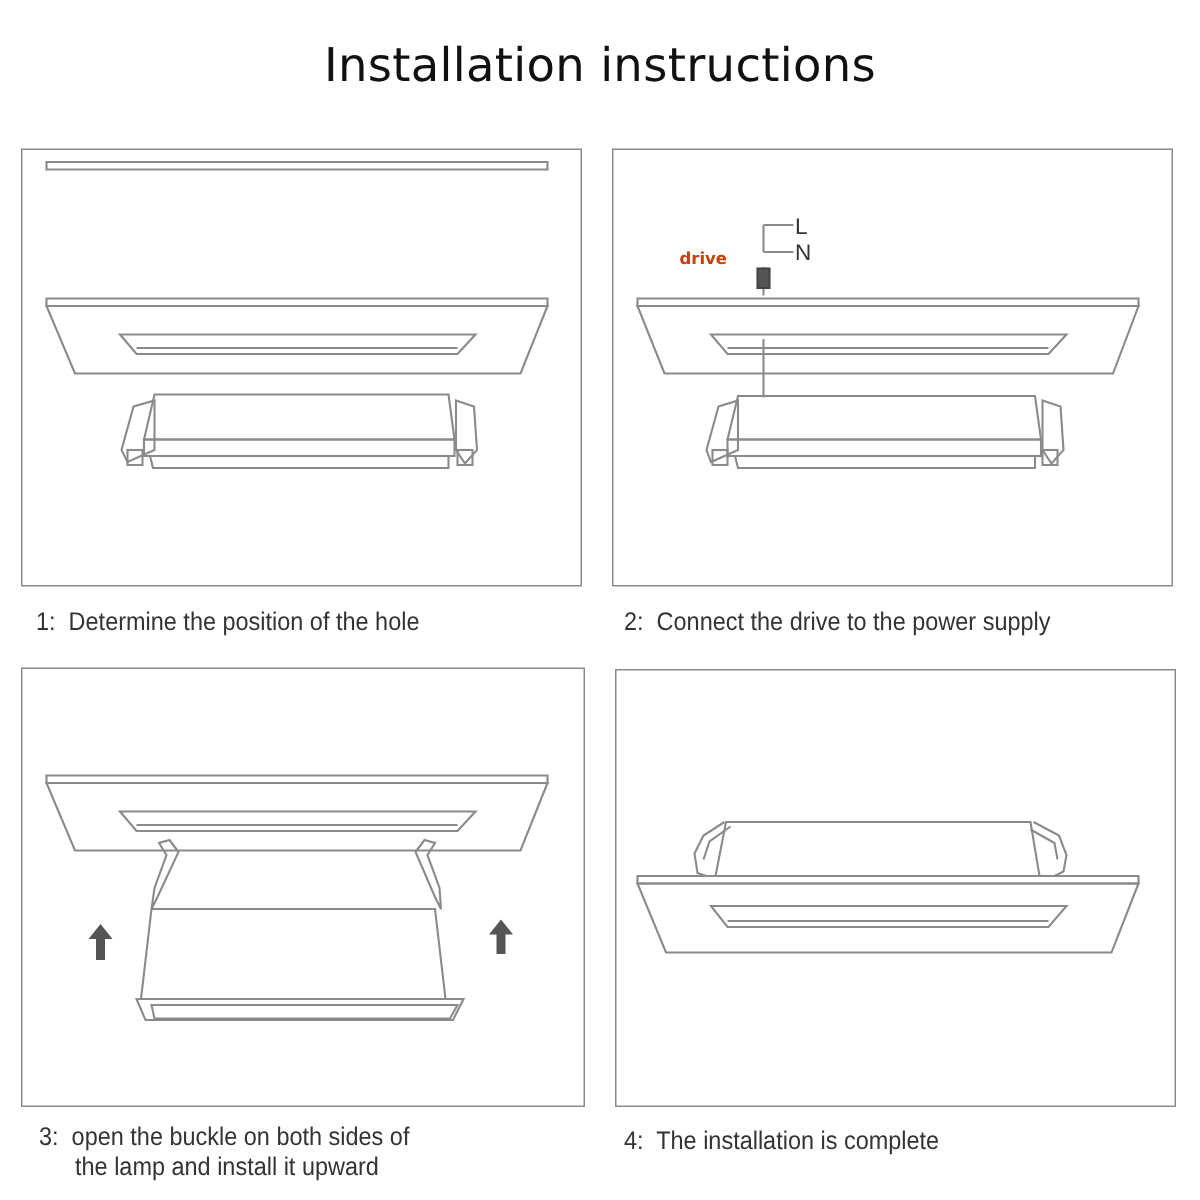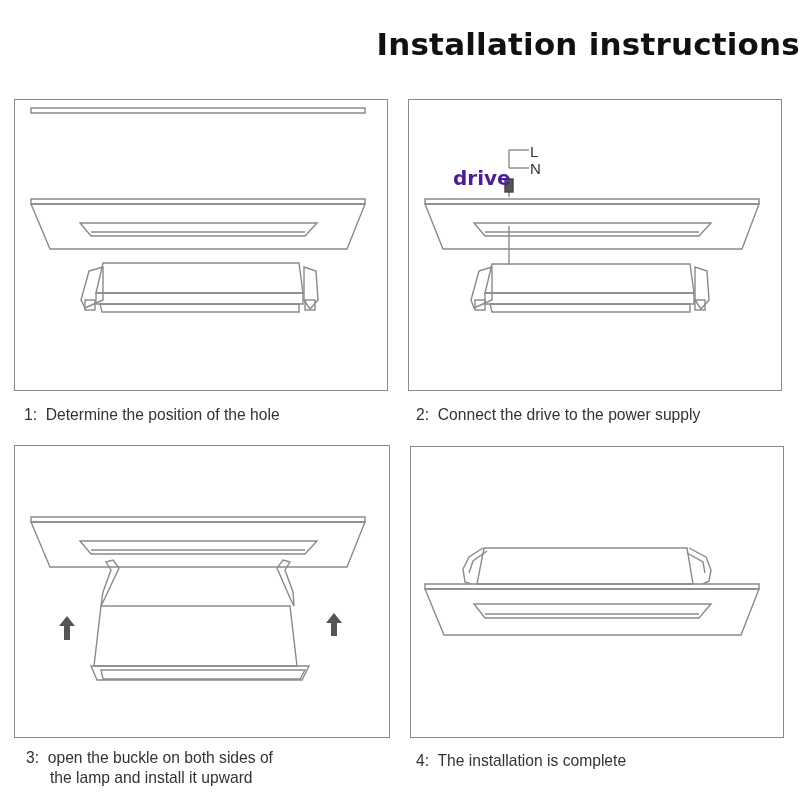--- a/index.html
+++ b/index.html
@@ -1,31 +1,31 @@
 <!DOCTYPE html>
 <html><head>
 <meta charset="utf-8">
 <style>
   html, body { margin: 0; padding: 0; background: #ffffff; }
   body { width: 800px; height: 800px; position: relative; overflow: hidden; font-family: "DejaVu Sans", sans-serif; }
   .title {
-    position: absolute; left: 0; top: 26px; width: 800px; text-align: right;
-    font-family: "DejaVu Sans", sans-serif; font-weight: bold; font-size: 31px; color: #111;
+    position: absolute; left: 0; top: 26px; width: 800px; text-align: center;
+    font-family: "DejaVu Sans", sans-serif; font-weight: normal; font-size: 31px; color: #111;
     letter-spacing: 0.2px;
   }
   .panel {
     position: absolute; border: 1.5px solid #8a8a8a; box-sizing: border-box; background: #fff;
   }
   .panel svg { position: absolute; left: 0; top: 0; }
   .caption {
     position: absolute; font-family: "Liberation Sans", sans-serif; font-size: 17px; color: #333;
     transform: scaleX(0.92); transform-origin: left top; white-space: nowrap; line-height: 20px;
   }
   .drive-label {
-    position: absolute; font-family: "DejaVu Sans", sans-serif; font-weight: bold; font-size: 20px; color: #4c1d95;
+    position: absolute; font-family: "DejaVu Sans", sans-serif; font-weight: bold; font-size: 11px; color: #c2410c;
   }
   .wire-label {
     position: absolute; font-family: "Liberation Sans", sans-serif; font-size: 15px; color: #333;
   }
 </style>
 </head>
 <body>
 
 <div class="title">Installation instructions</div>
 

